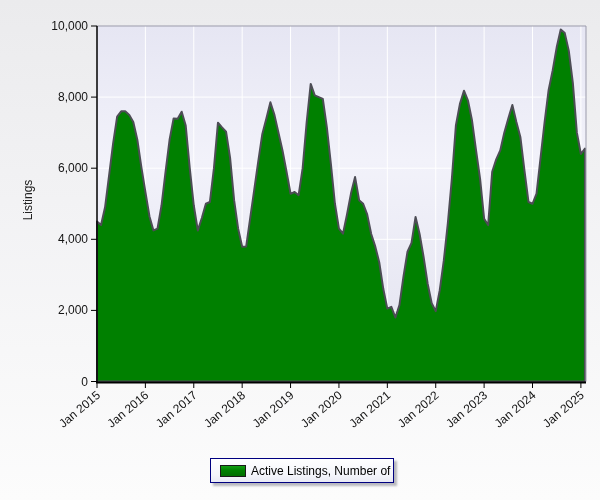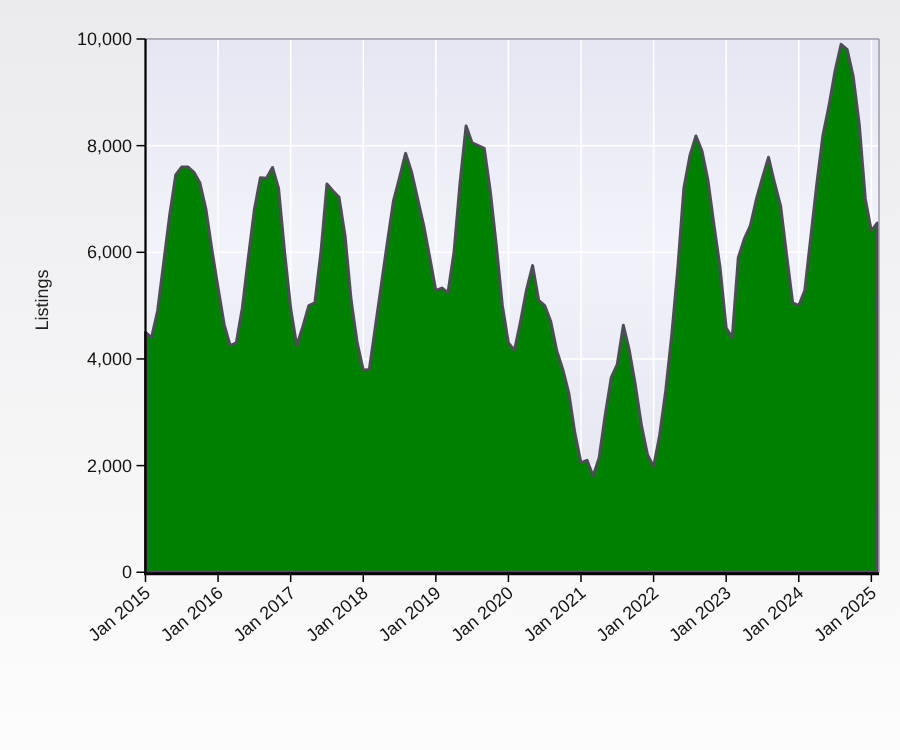--- a/index.html
+++ b/index.html
@@ -100,13 +100,17 @@
         <text x="439.72999999999996" y="396.5" text-anchor="end" transform="rotate(-40 439.72999999999996 396.5)">Jan 2022</text>
         <line x1="484.12" y1="382.5" x2="484.12" y2="388" stroke="#000000" stroke-width="1"></line>
         <text x="488.12" y="396.5" text-anchor="end" transform="rotate(-40 488.12 396.5)">Jan 2023</text>
         <line x1="532.51" y1="382.5" x2="532.51" y2="388" stroke="#000000" stroke-width="1"></line>
         <text x="536.51" y="396.5" text-anchor="end" transform="rotate(-40 536.51 396.5)">Jan 2024</text>
         <line x1="580.9" y1="382.5" x2="580.9" y2="388" stroke="#000000" stroke-width="1"></line>
         <text x="584.9" y="396.5" text-anchor="end" transform="rotate(-40 584.9 396.5)">Jan 2025</text>
       </g>
     </svg>
   <div class="ytitle">Listings</div>
+  <div class="legend">
+    <span class="swatch"></span>
+    <span class="legend-label">Active Listings, Number of</span>
+  </div>
 </div>
 
 </body></html>

